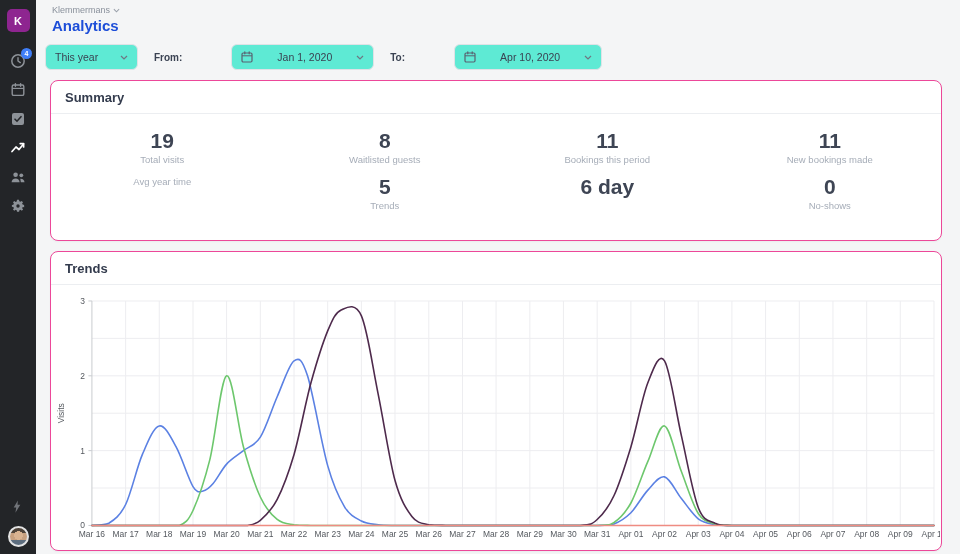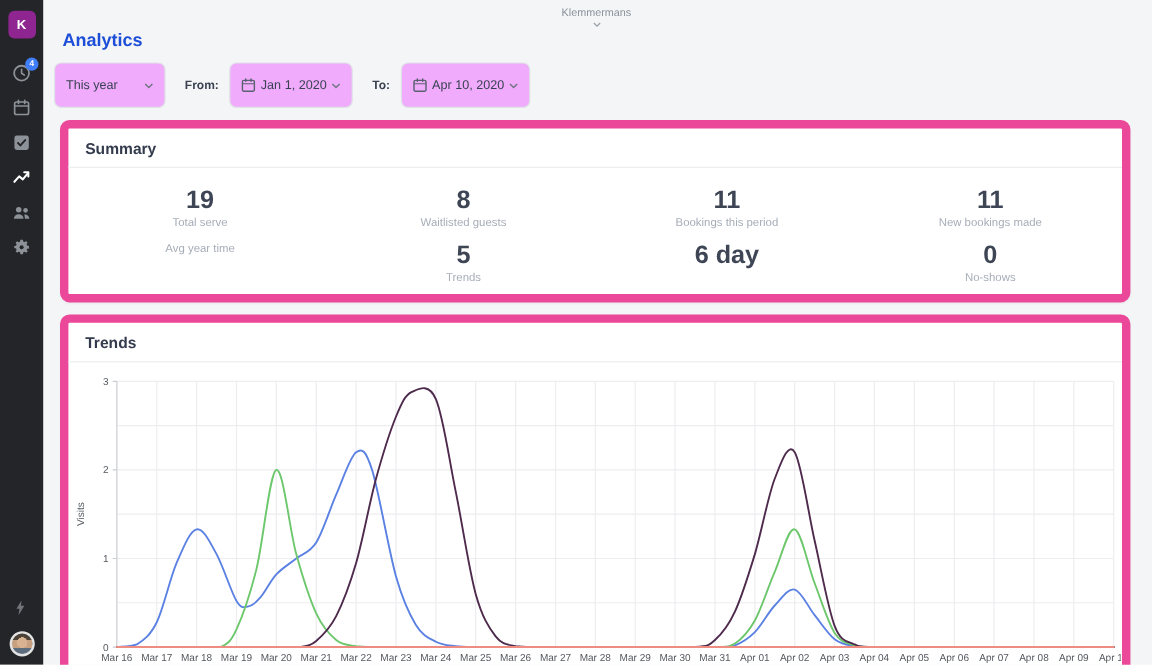--- a/index.html
+++ b/index.html
@@ -19,34 +19,34 @@
   .badge { position:absolute; top:-5px; right:-6px; width:11px; height:11px; border-radius:50%;
            background:#3f7ef8; color:#fff; font-size:7px; font-weight:bold;
            display:flex; align-items:center; justify-content:center; }
   .sidebar-bottom { margin-top:auto; display:flex; flex-direction:column; align-items:center; gap:11px; padding-bottom:7px; }
   .avatar { width:21px; height:21px; border-radius:50%; border:2px solid #e3e3e3; cursor:pointer;
             background:
               radial-gradient(circle at 50% 44%, #d9b391 0 34%, rgba(0,0,0,0) 35%),
               linear-gradient(180deg,#4d4238 0 30%, #c7a07f 31% 72%, #5d6d7e 73% 100%); }
   
   .main { flex:1; padding:5px 18px 0 14px; }
-  .breadcrumb { margin-left:2px; font-size:9px; color:#8a919c; display:flex; align-items:center; gap:3px;flex-direction:column; }
+  .breadcrumb { margin-left:2px; font-size:9px; color:#8a919c; display:flex; align-items:center; gap:3px; }
   .page-title { margin:2px 0 0 2px; font-size:15px; font-weight:bold; color:#1d4ed8; }
   
   .filters { display:flex; align-items:center; margin-top:10px; margin-left:-5px; }
-  .ctrl { background:#f0abfc; border:1px solid #dfe2e6; border-radius:6px; height:38px;
+  .ctrl { background:#5eead4; border:1px solid #dfe2e6; border-radius:6px; height:26px;
           display:flex; align-items:center; font-size:10.5px; color:#3a4252; cursor:pointer; }
   .range-select { width:93px; padding:0 9px; justify-content:space-between; }
   .flabel { font-weight:bold; font-size:10px; color:#3a4252; margin:0 9px 0 16px; }
-  .date-btn { padding:0 9px; gap:4px; }
-  
-  .card { background:#fff; border:7px solid #ec4899; border-radius:8px; margin-top:10px;
+  .date-btn { padding:0 9px; gap:24px;margin-left:40px; }
+  
+  .card { background:#fff; border:1px solid #ec4899; border-radius:8px; margin-top:10px;
           box-shadow:0 1px 2px rgba(25,30,40,.04); }
   .card-h { padding:9px 14px 8px; border-bottom:1px solid #eceef1; font-size:13px; font-weight:bold; color:#333b4d; }
-  .stats { display:grid; grid-template-columns:repeat(4,1fr); row-gap:10px; padding:15px 0 8px; text-align:center; }
+  .stats { display:grid; grid-template-columns:repeat(4,1fr); row-gap:10px; padding:15px 0 29px; text-align:center; }
   .stat-v { font-size:21px; font-weight:bold; color:#3e4554; line-height:1.15; }
   .stat-l { font-size:9.5px; color:#a6adb8; margin-top:1px; }
   .chart-wrap { padding:1px 1px 0; }
   #trend-chart { display:block; width:100%; height:auto; }
   #trend-chart .tick { font-family:"Liberation Sans",sans-serif; font-size:8.5px; fill:#55595f; }
   .sliver { background:#fff; border:1px solid #e7e9ec; border-bottom:none; border-radius:8px 8px 0 0; height:14px; margin-top:9px; }
   .chev { flex-shrink:0; }
 </style>
 </head>
 <body>
@@ -148,21 +148,21 @@
         <path d="M1 1l3 3 3-3" stroke="#6f7682" stroke-width="1.2" fill="none"></path>
       </svg>
     </div>
   </div>
 
   <section class="card">
     <div class="card-h">Summary</div>
     <div class="stats">
       <div>
         <div class="stat-v">19</div>
-        <div class="stat-l">Total serve</div>
+        <div class="stat-l">Total visits</div>
       </div>
       <div>
         <div class="stat-v">8</div>
         <div class="stat-l">Waitlisted guests</div>
       </div>
       <div>
         <div class="stat-v">11</div>
         <div class="stat-l">Bookings this period</div>
       </div>
       <div>

